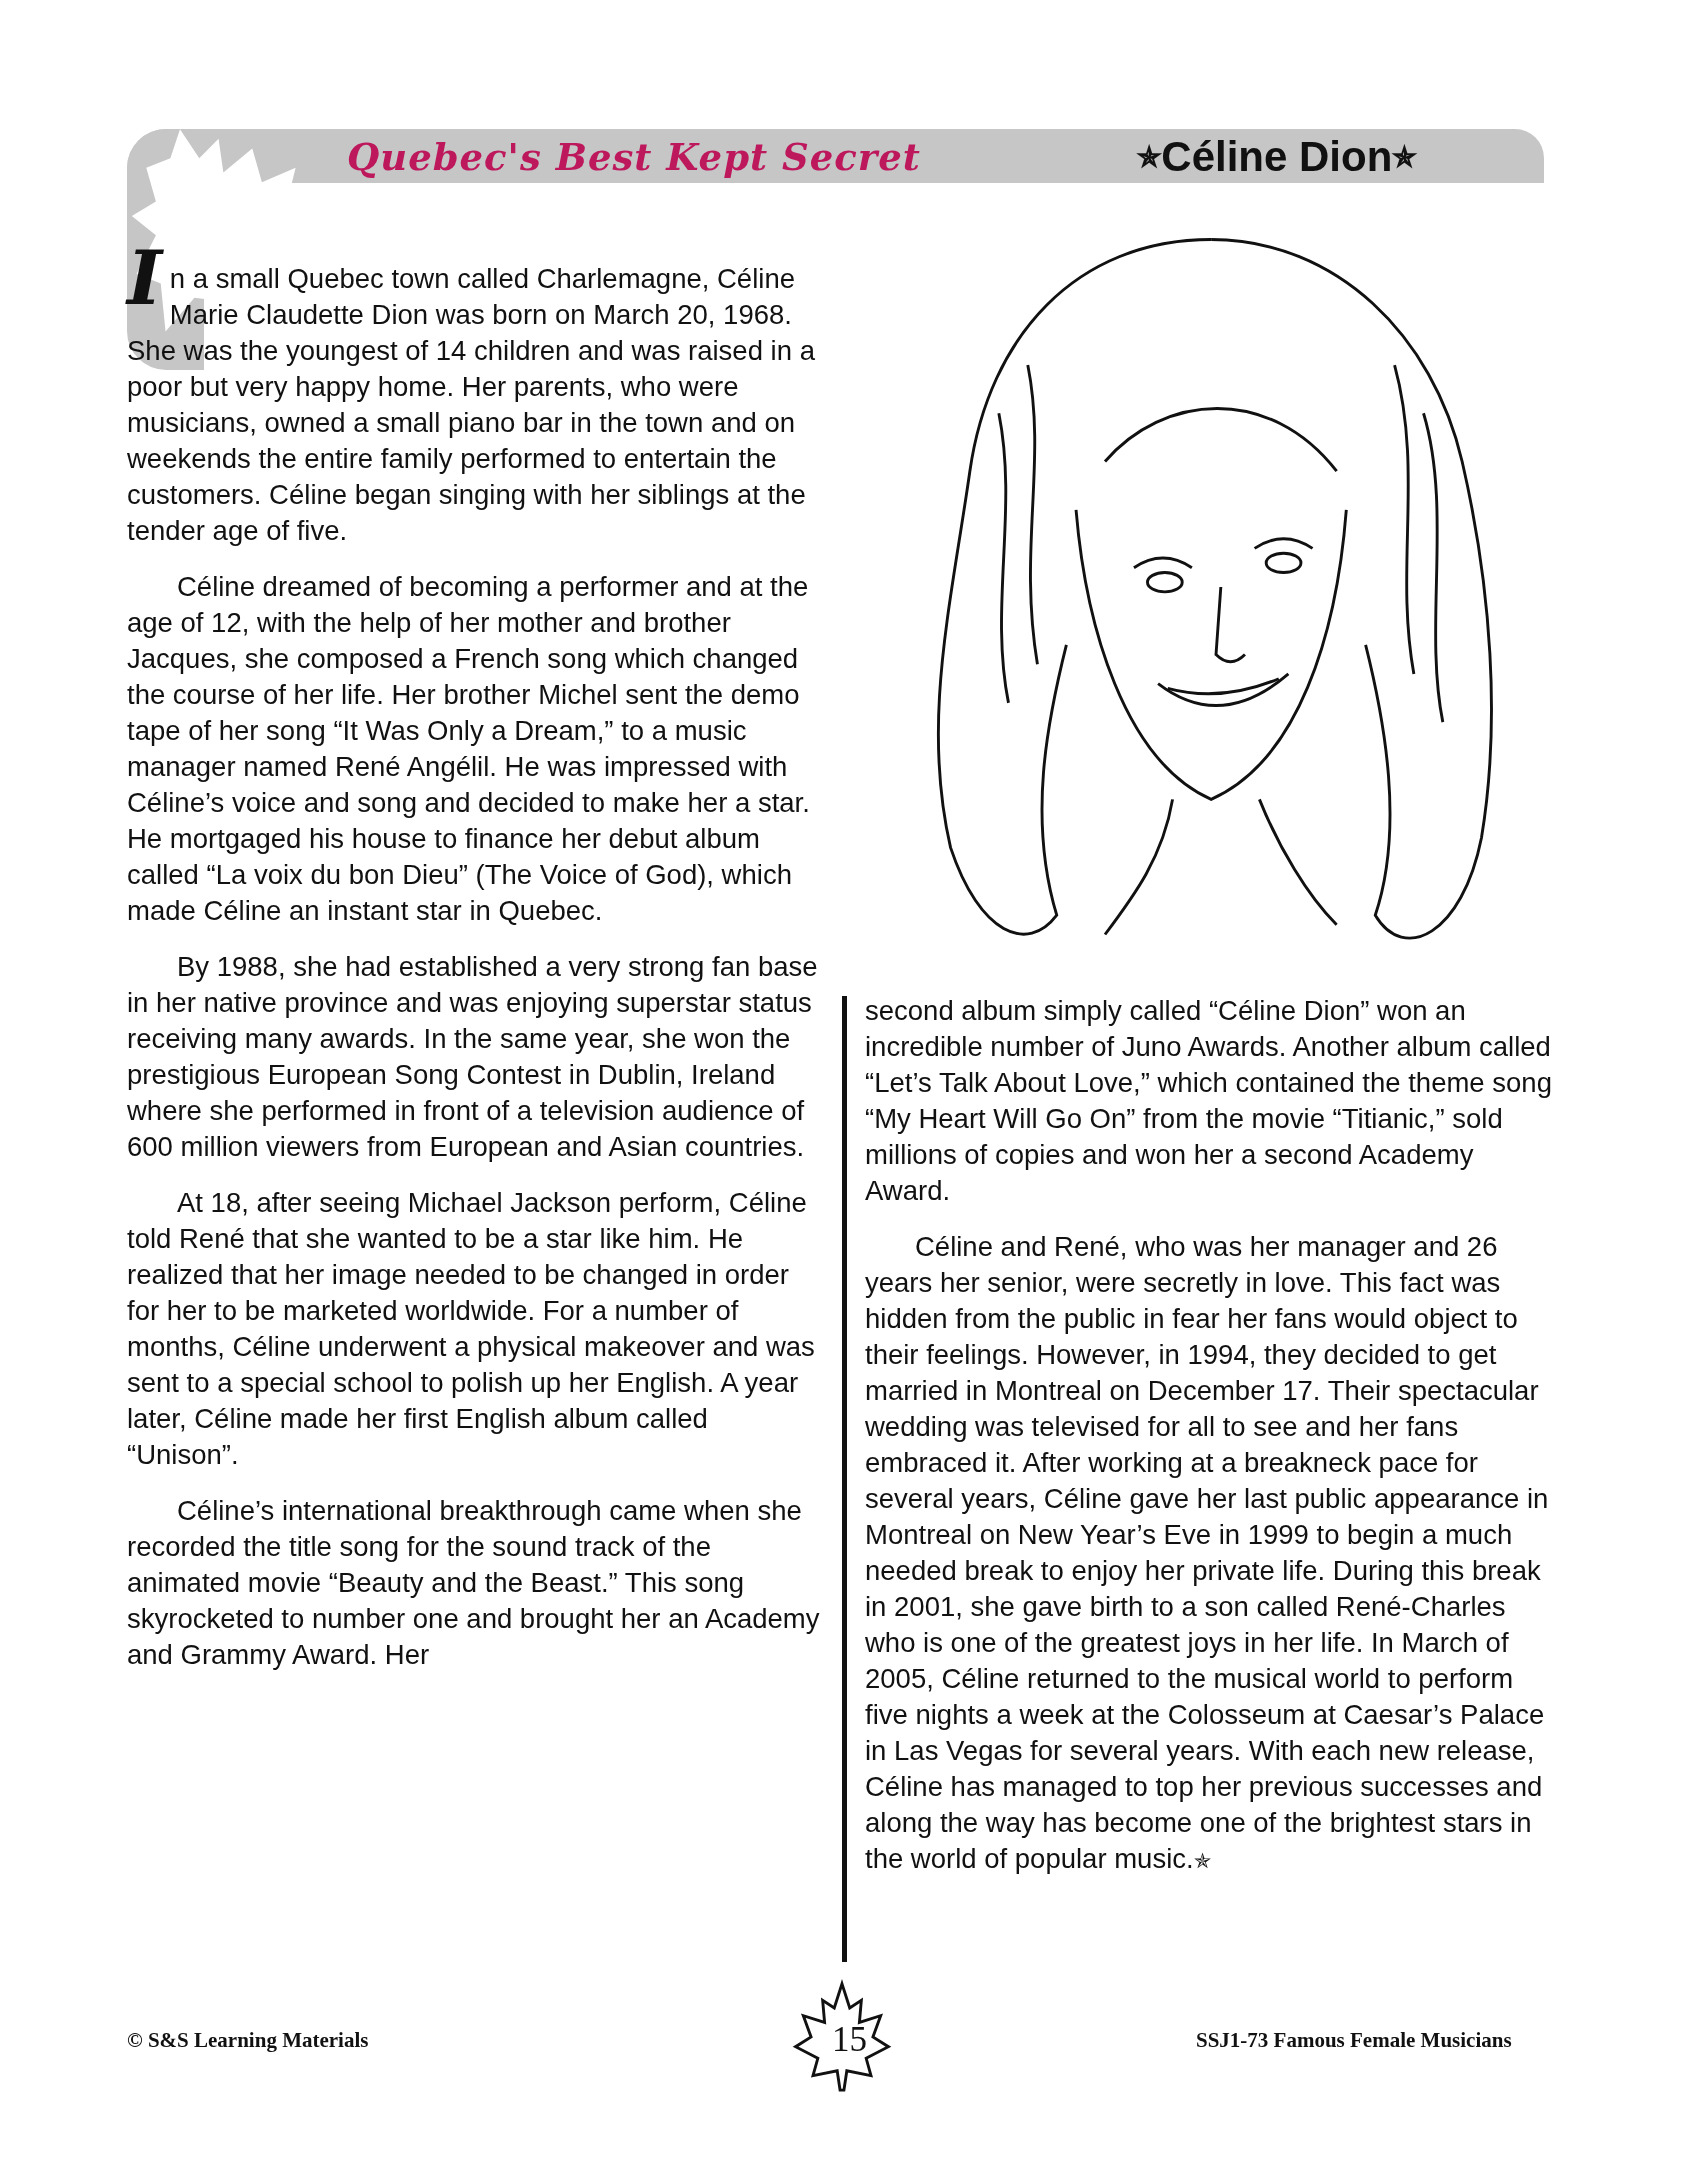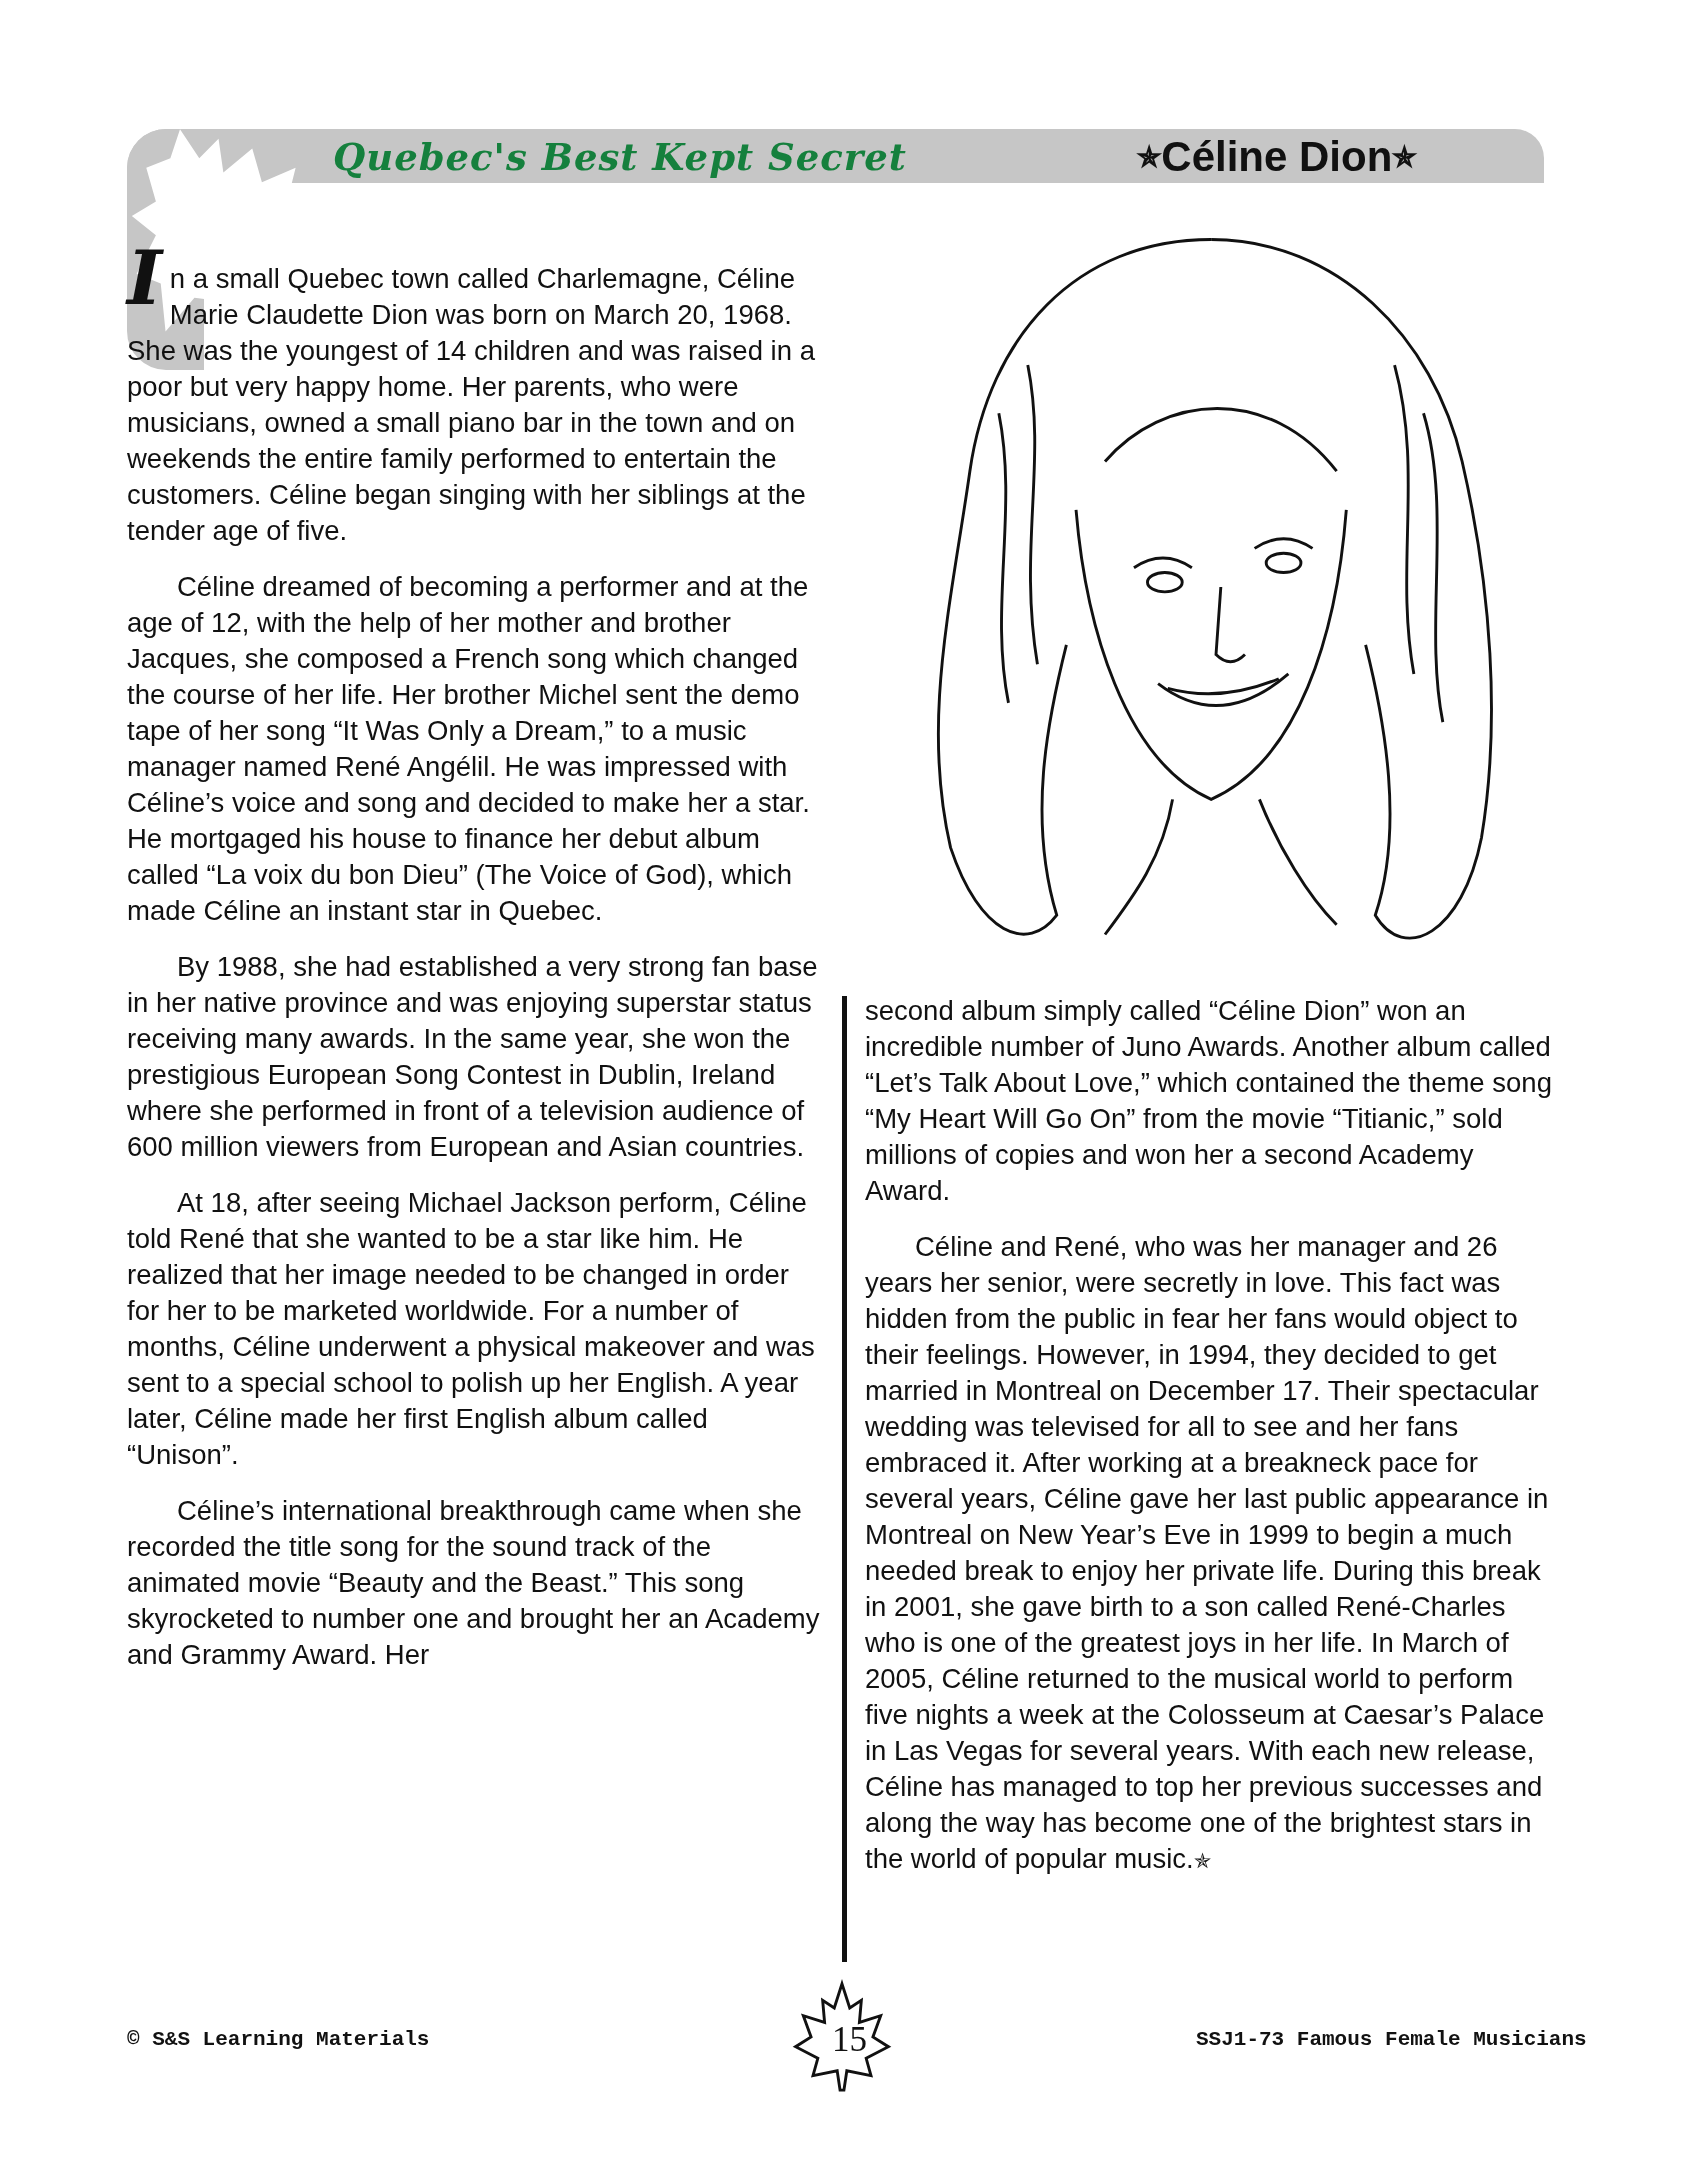--- a/index.html
+++ b/index.html
@@ -3,34 +3,34 @@
 <meta charset="utf-8">
 <style>
   html, body { margin:0; padding:0; background:#ffffff; }
   body { width:1683px; height:2177px; position:relative; overflow:hidden;
          font-family:"Liberation Sans", sans-serif; color:#111; }
   .header-bar { position:absolute; left:127px; top:129px; width:1417px; height:54px;
                 background:#c6c6c6; border-radius:39px 29px 0 0; }
   .header-left-tab { position:absolute; left:127px; top:129px; width:77px; height:241px;
                      background:#c6c6c6; border-radius:39px 0 0 39px; }
   .leaf-burst { position:absolute; left:127px; top:129px; }
-  .title-left { position:absolute; left:333px; top:135px; font-family:"DejaVu Serif", serif;
-                font-style:italic; font-weight:bold; font-size:37px; color:#15803d; letter-spacing:1px; }
+  .title-left { position:absolute; left:347px; top:135px; font-family:"DejaVu Serif", serif;
+                font-style:italic; font-weight:bold; font-size:37px; color:#be185d; letter-spacing:1px; }
   .title-right { position:absolute; left:1137px; top:133px; font-size:42px; font-weight:bold; color:#111; }
   .title-right .star { font-size:29px; vertical-align:3.9px; }
   .col { position:absolute; font-size:27.5px; line-height:36px; color:#111; }
   .col p { margin:0 0 20px 0; text-indent:50px; }
   .col p.first { text-indent:0; }
   .col-left { left:127px; top:261px; width:695px; }
   .col-right { left:865px; top:993px; width:695px; }
   .dropcap { font-family:"DejaVu Serif", serif; font-style:italic; font-weight:bold; font-size:75px;
              float:left; line-height:58px; margin:-11.6px 7.7px 0 0; }
   .divider { position:absolute; left:842px; top:996px; width:4.8px; height:966px; background:#111; }
   .portrait { position:absolute; left:883px; top:220px; width:666px; height:763px; }
-  .footer-left, .footer-right { position:absolute; top:2028px; font-family:Liberation Mono, monospace;
+  .footer-left, .footer-right { position:absolute; top:2028px; font-family:Liberation Serif, serif;
                                 font-weight:bold; font-size:21px; }
   .footer-left { left:127px; }
   .footer-right { left:1155px;margin-left:41px; }
   .page-leaf { position:absolute; left:784px; top:1979px; width:116px; height:116px; }
   .page-num { position:absolute; left:817px; top:2020px; width:50px; text-align:right;
               font-family:"Liberation Serif", serif; font-size:35px; }
   .end-star { font-size:21px; }
 </style>
 </head>
 <body>

